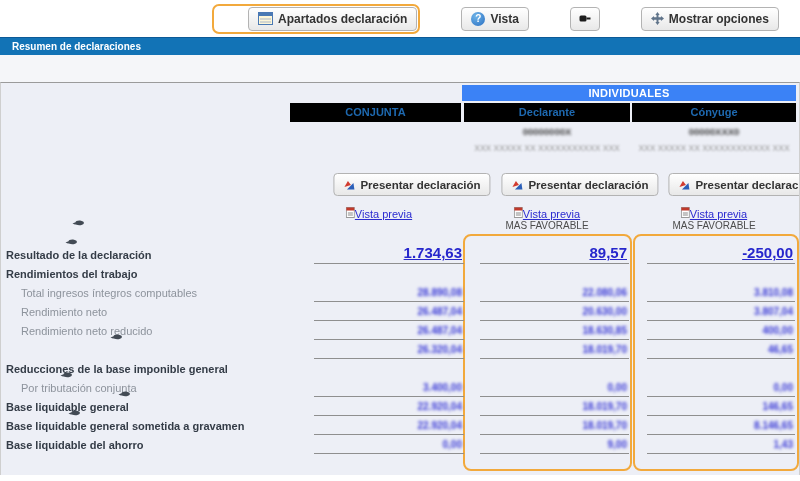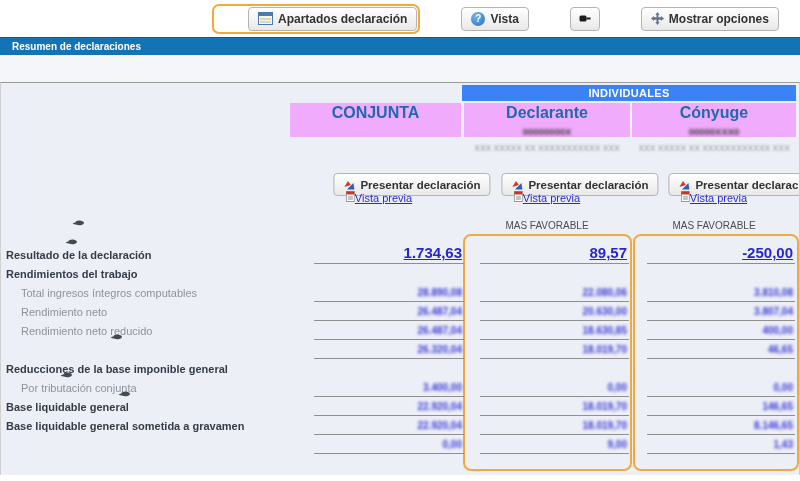--- a/index.html
+++ b/index.html
@@ -50,22 +50,22 @@
     border-top:1px solid #9b9b9b;
     border-left:1px solid #cfcfcf; border-right:1px solid #cfcfcf;
     overflow:hidden;
   }
   .individuales {
     position:absolute; left:461px; top:2px; width:334px; height:16px;
     background:#3b82f6; color:#fff; font-weight:bold; font-size:11px;
     text-align:center; line-height:16px; letter-spacing:.3px;
   }
   .colhead {
-    position:absolute; top:20px; height:34px; background:#f0abfc;
-    color:#1e69b0; font-weight:bold; font-size:16px;
+    position:absolute; top:20px; height:19px; background:#000000;
+    color:#1e69b0; font-weight:bold; font-size:11px;
     text-align:center; line-height:19px;
   }
   .ch-conjunta  { left:289px; width:171px; }
   .ch-declarante{ left:463px; width:166px; }
   .ch-conyuge   { left:631px; width:164px; }
 
   .pid {
     position:absolute; top:43px; font-size:9.5px; font-weight:bold;
     color:#3c3c3c; filter:blur(1.4px); text-align:center; white-space:nowrap;
   }
@@ -78,21 +78,21 @@
 
   .presentar {
     position:absolute; top:90px; transform:translateX(-50%);
     height:23px; font-size:11.5px;
   }
   .px-conjunta  { left:378px; }
   .px-declarante{ left:546px; }
   .px-conyuge   { left:713px; }
 
   .vista {
-    position:absolute; top:108px; transform:translateX(-50%);
+    position:absolute; top:124px; transform:translateX(-50%);
     display:inline-flex; align-items:center; gap:0;
     color:#2b2bd0; font-size:11px; text-decoration:underline; cursor:pointer;
     white-space:nowrap;
   }
   .masfav {
     position:absolute; top:137px; transform:translateX(-50%);
     font-size:10px; color:#4c4c4c; white-space:nowrap;
   }
 
   .obox {
@@ -354,19 +354,28 @@
               <path d="M3 4.2 C3.4 1.8 6.4 1.2 9 1.7 C11.2 2.1 12.3 3 11.8 4.5 C11 6.2 6.8 6.8 4.6 5.8 C3.4 5.3 2.9 4.8 3 4.2 Z" fill="#424a54"></path>
             </svg>
           </span>
           <span class="lbl">Base liquidable general sometida a gravamen</span>
         </div>
         <div class="cell c0"><span class="val redacted">22.920,04</span></div>
         <div class="cell c1"><span class="val redacted">18.019,70</span></div>
         <div class="cell c2"><span class="val redacted">8.146,65</span></div>
       </div>
       <div class="row bold">
+        <div class="lblwrap">
+          <span class="rowiconwrap">
+            <svg width="14" height="8" viewBox="0 0 14 8">
+              <path d="M0.5 4.6 L3.5 3.2 L3.5 5.8 Z" fill="#424a54"></path>
+              <path d="M3 4.2 C3.4 1.8 6.4 1.2 9 1.7 C11.2 2.1 12.3 3 11.8 4.5 C11 6.2 6.8 6.8 4.6 5.8 C3.4 5.3 2.9 4.8 3 4.2 Z" fill="#424a54"></path>
+            </svg>
+          </span>
+          <span class="lbl">Base liquidable del ahorro</span>
+        </div>
         <div class="cell c0"><span class="val redacted">0,00</span></div>
         <div class="cell c1"><span class="val redacted">9,00</span></div>
         <div class="cell c2"><span class="val redacted">1,43</span></div>
       </div>
       <div class="row bold cut"></div>
     </div>
 </div>
 
 </body></html>

